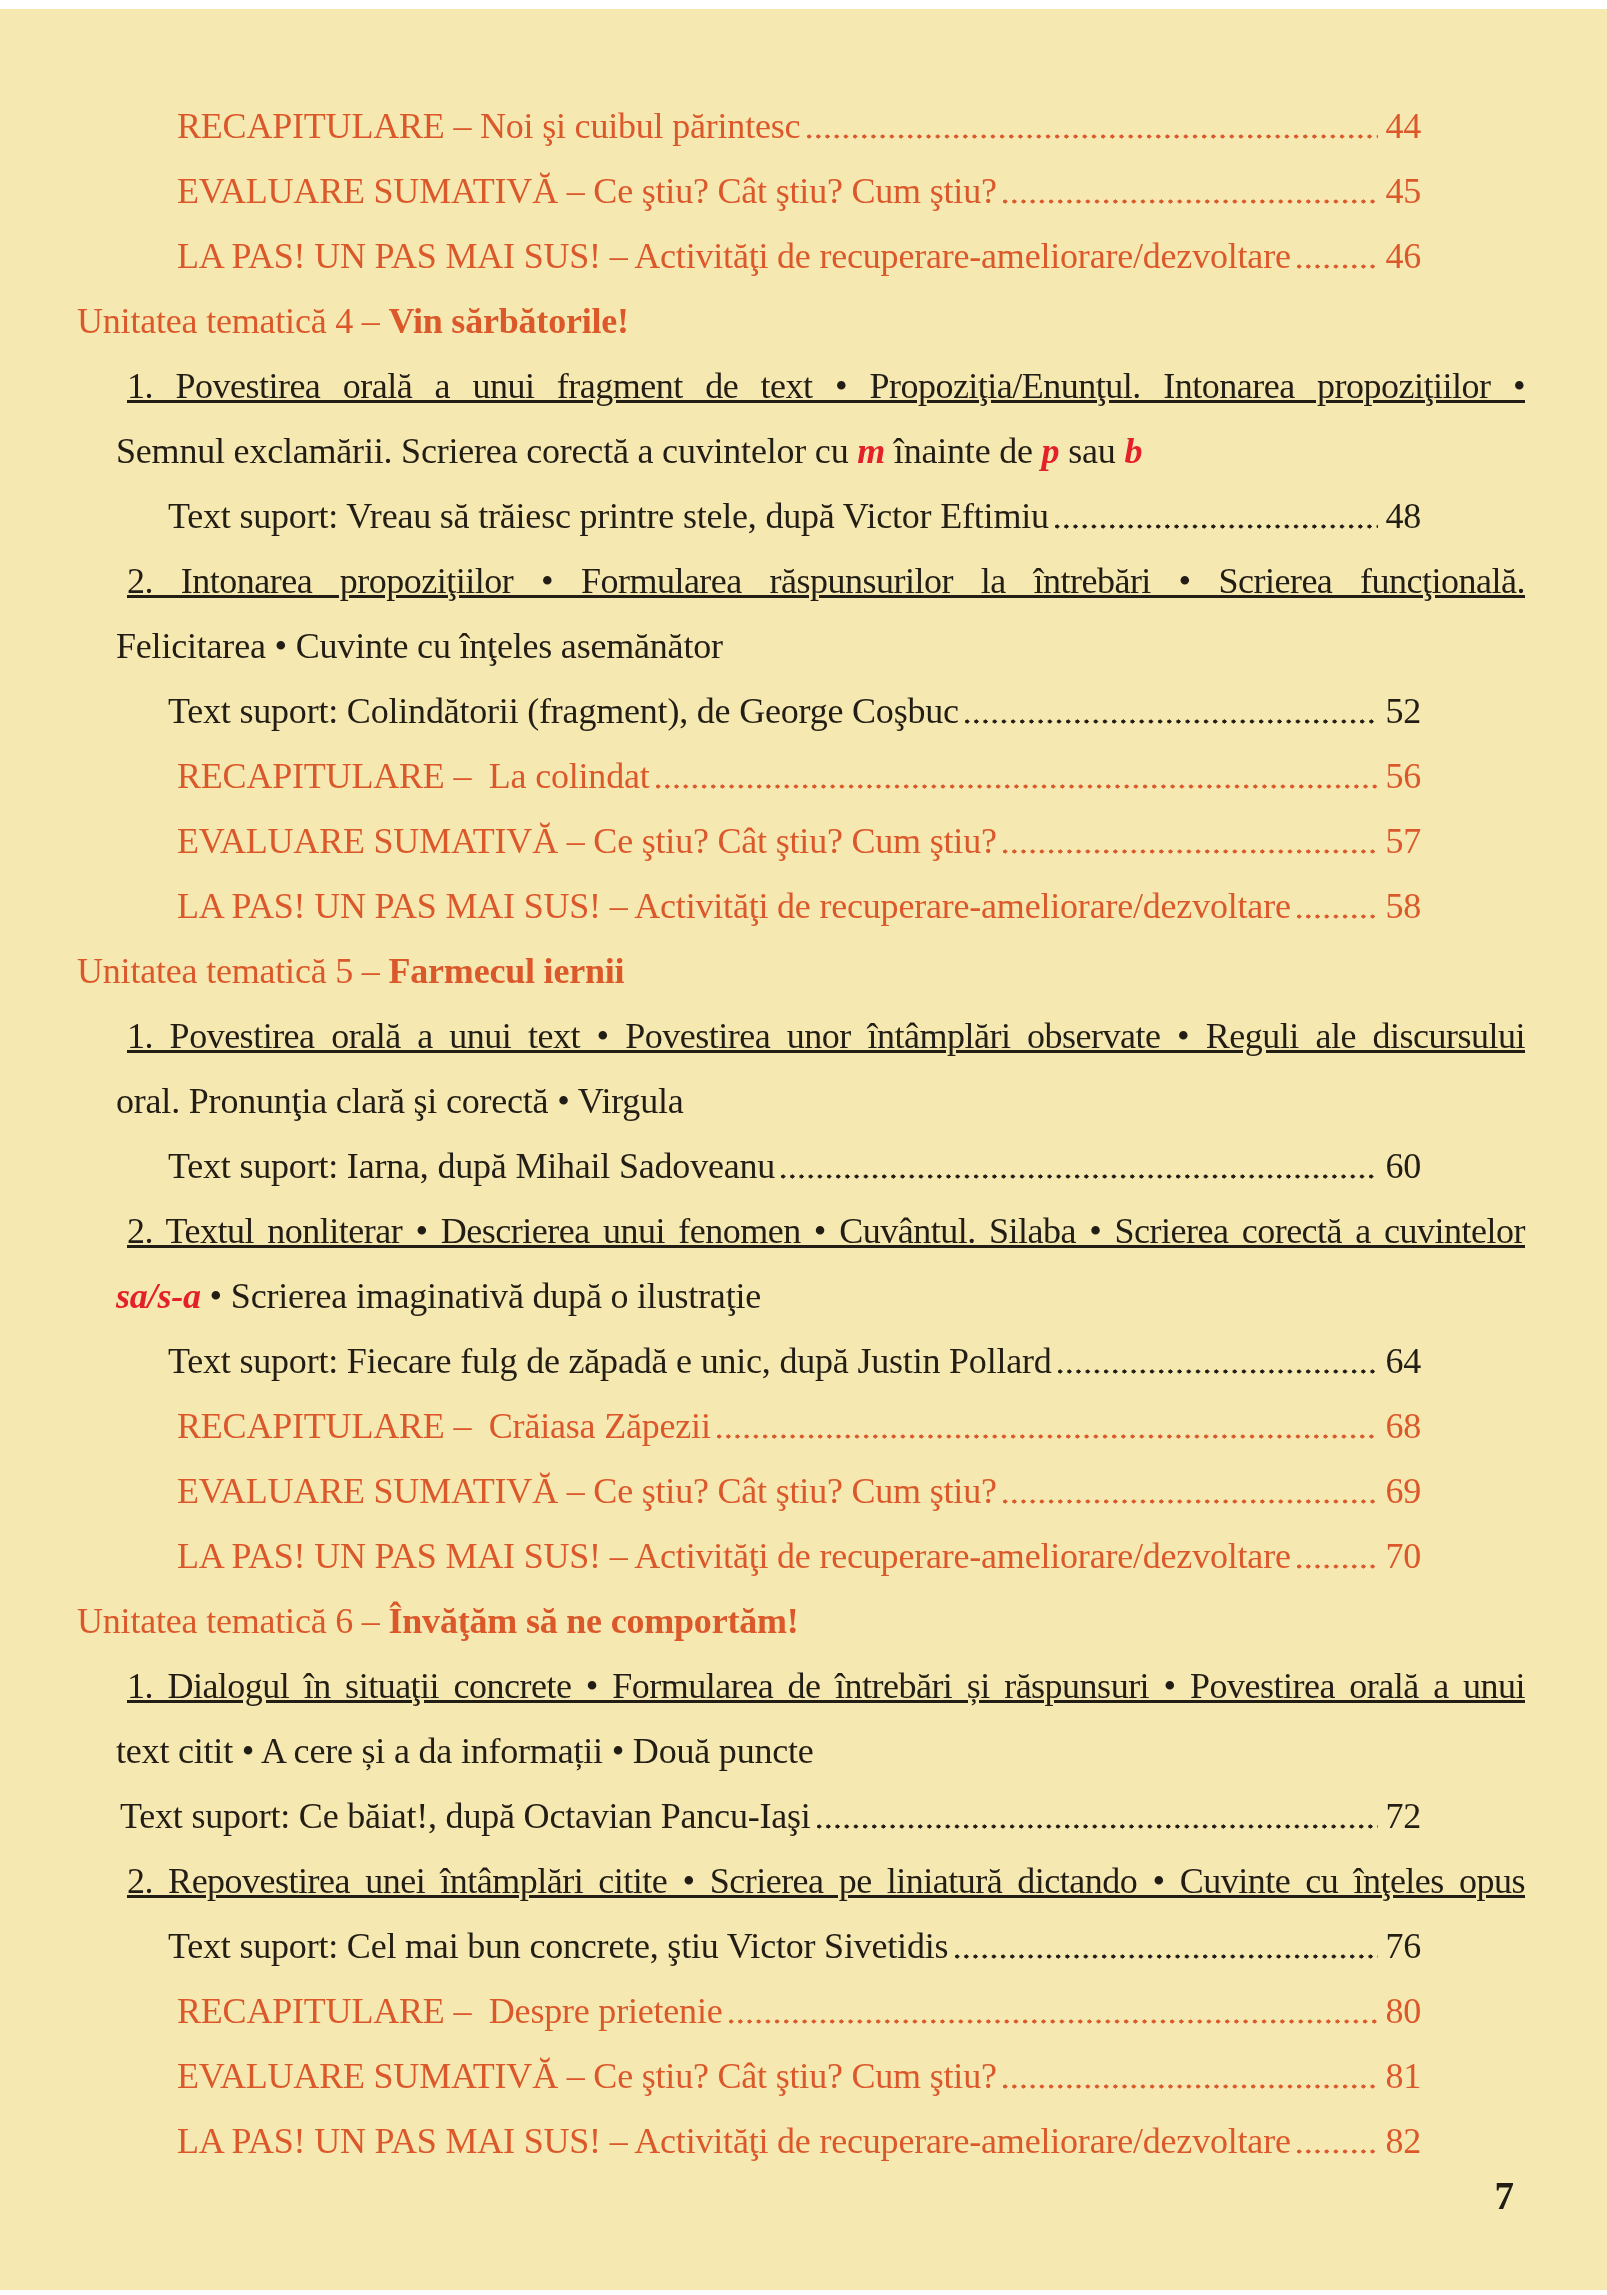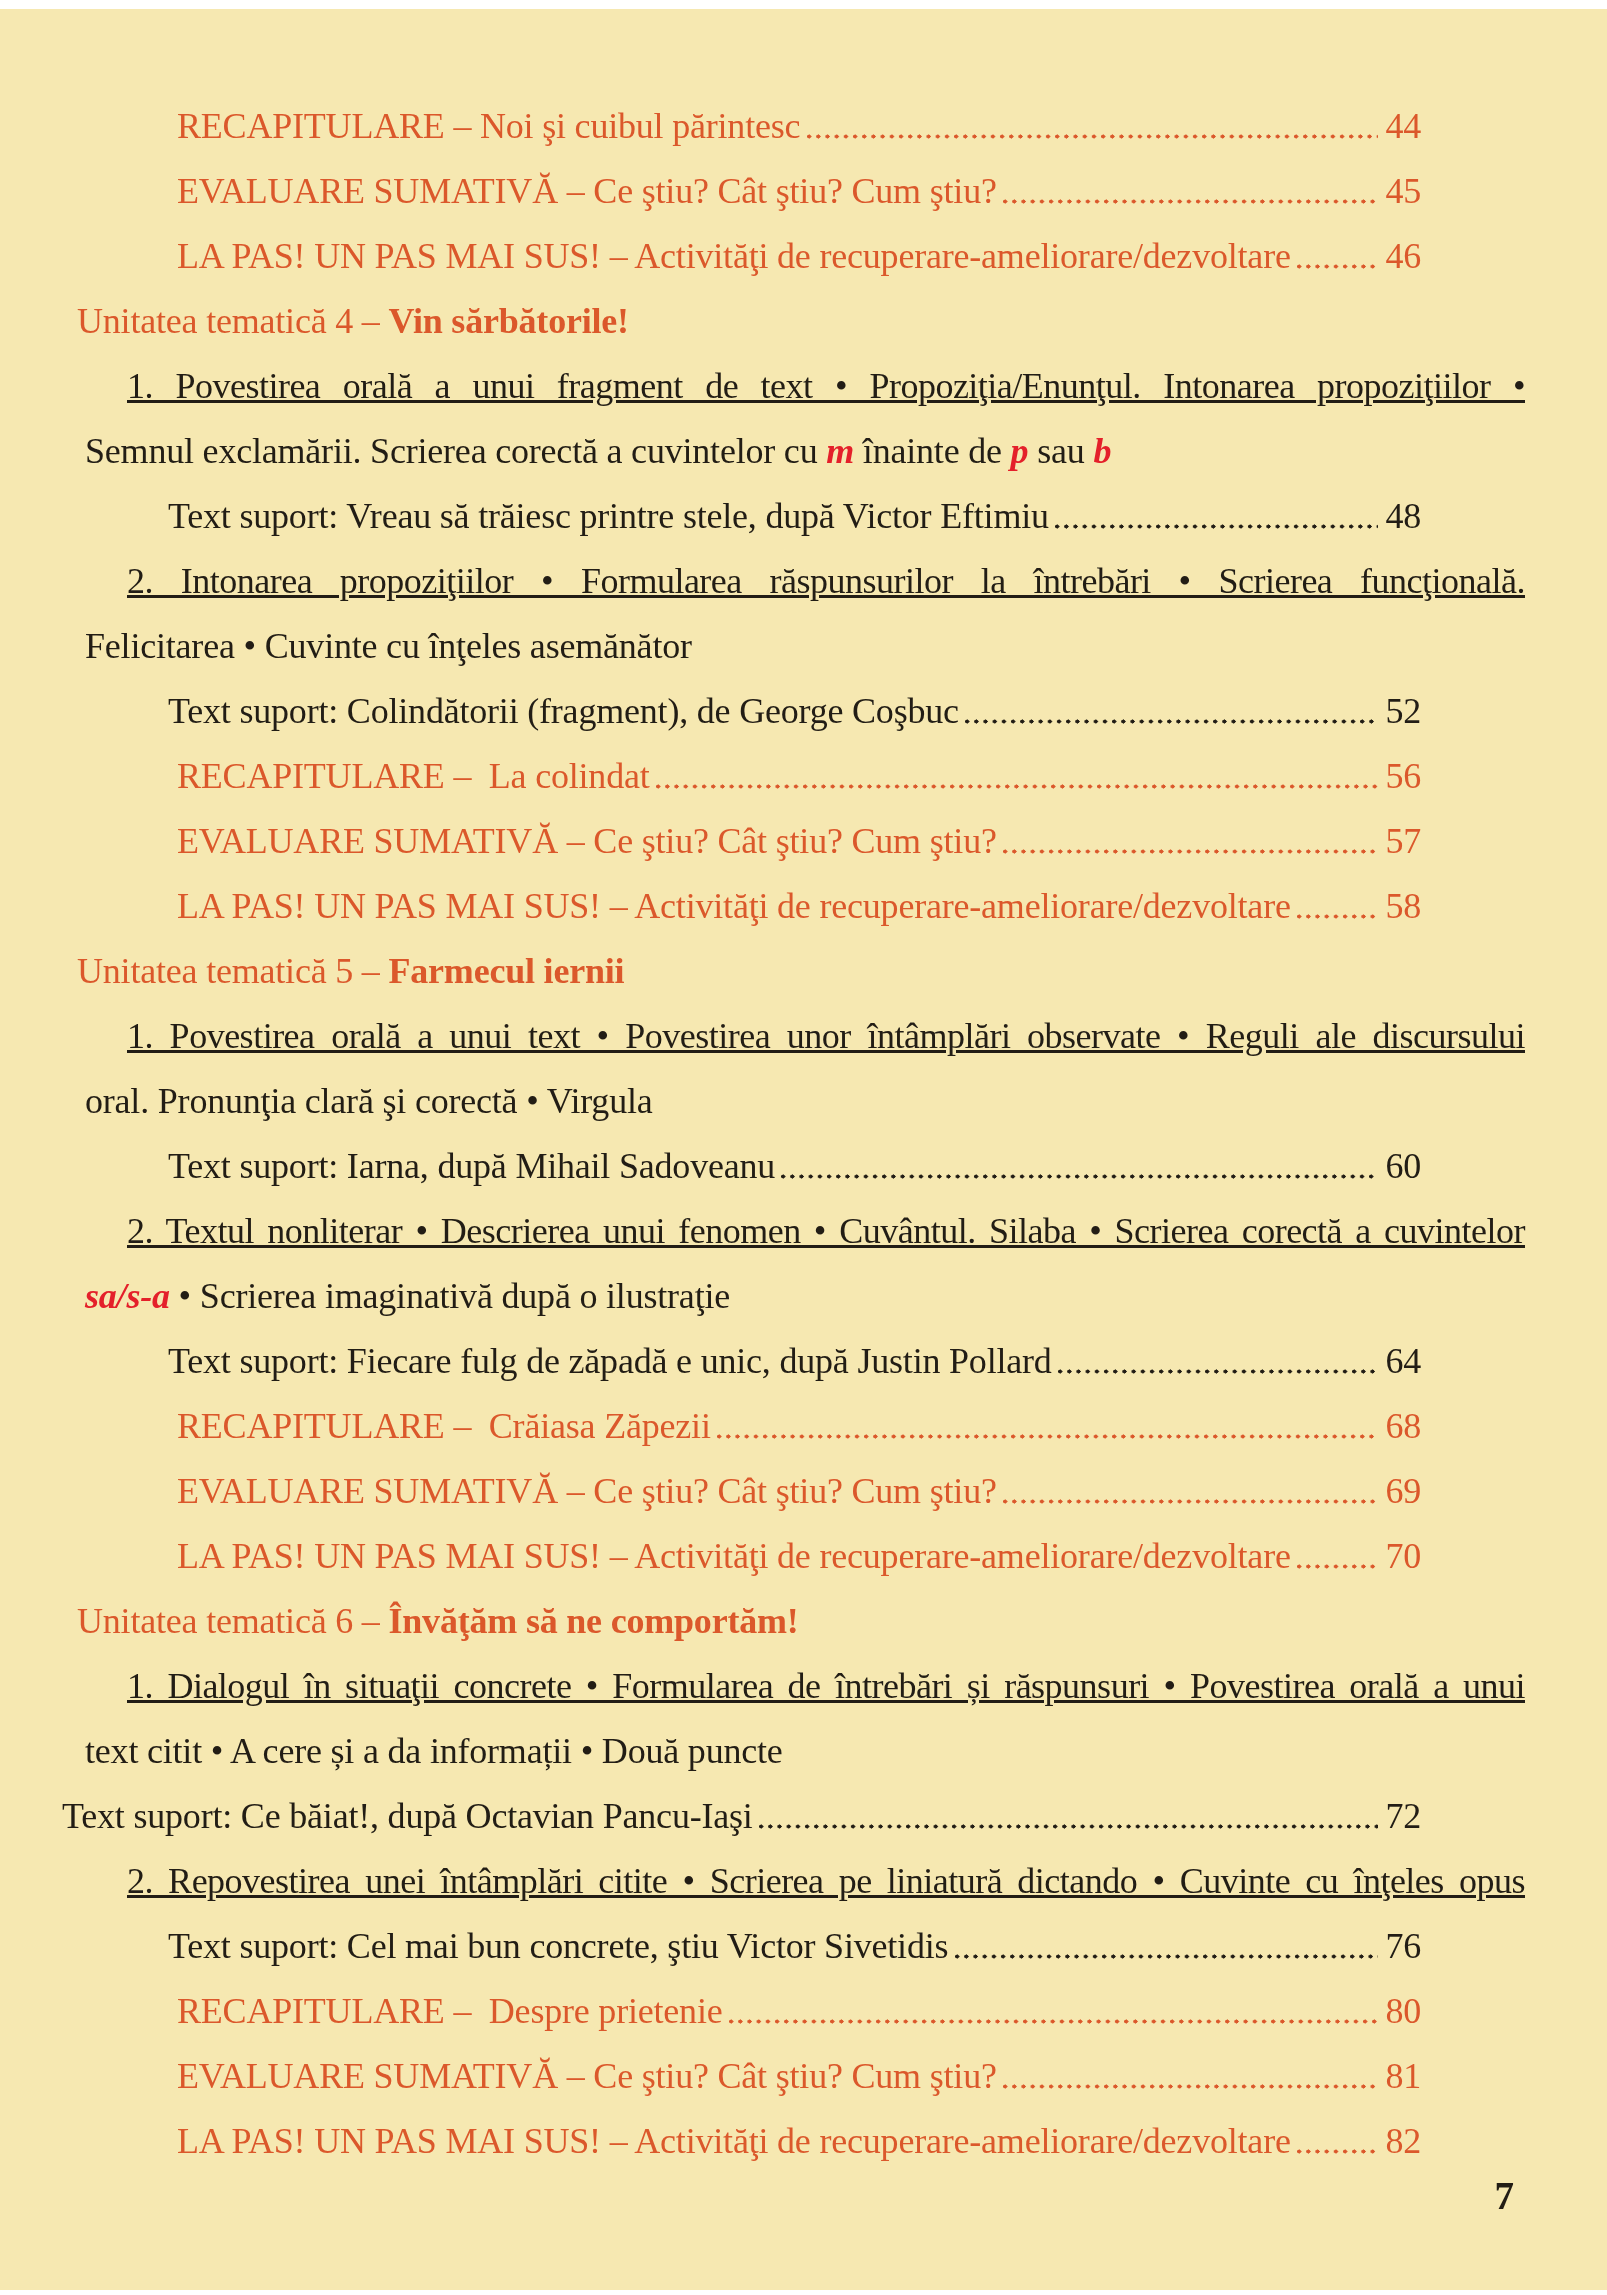--- a/index.html
+++ b/index.html
@@ -29,23 +29,23 @@
   }
   .line.toc{display:flex;padding-right:186px;}
   .just{
     text-align:justify;text-align-last:justify;
     padding-right:82px;white-space:normal;
     letter-spacing:-0.5px;word-spacing:-1.9px;text-decoration:underline;
   }
   .k-section{padding-left:177px;}
   .k-unit{padding-left:77px;}
   .k-item{padding-left:127px;}
-  .k-cont{padding-left:85px;}
+  .k-cont{padding-left:116px;}
   .k-support{padding-left:168px;}
-  .k-support-narrow{padding-left:62px;}
+  .k-support-narrow{padding-left:120px;}
   .c-orange{color:var(--accent);}
   .c-black{color:var(--ink);}
   .txt{flex:0 0 auto;}
   .dots{
     flex:1 1 12.7px;min-width:12.7px;
     margin-left:6.3px;margin-right:7.6px;
     background-image:radial-gradient(circle at 2.2px 2.5px, currentColor 1.9px, transparent 2.2px);
     background-size:9.2px 5px;
     background-repeat:repeat-x;
     background-position:left bottom 19.6px;

